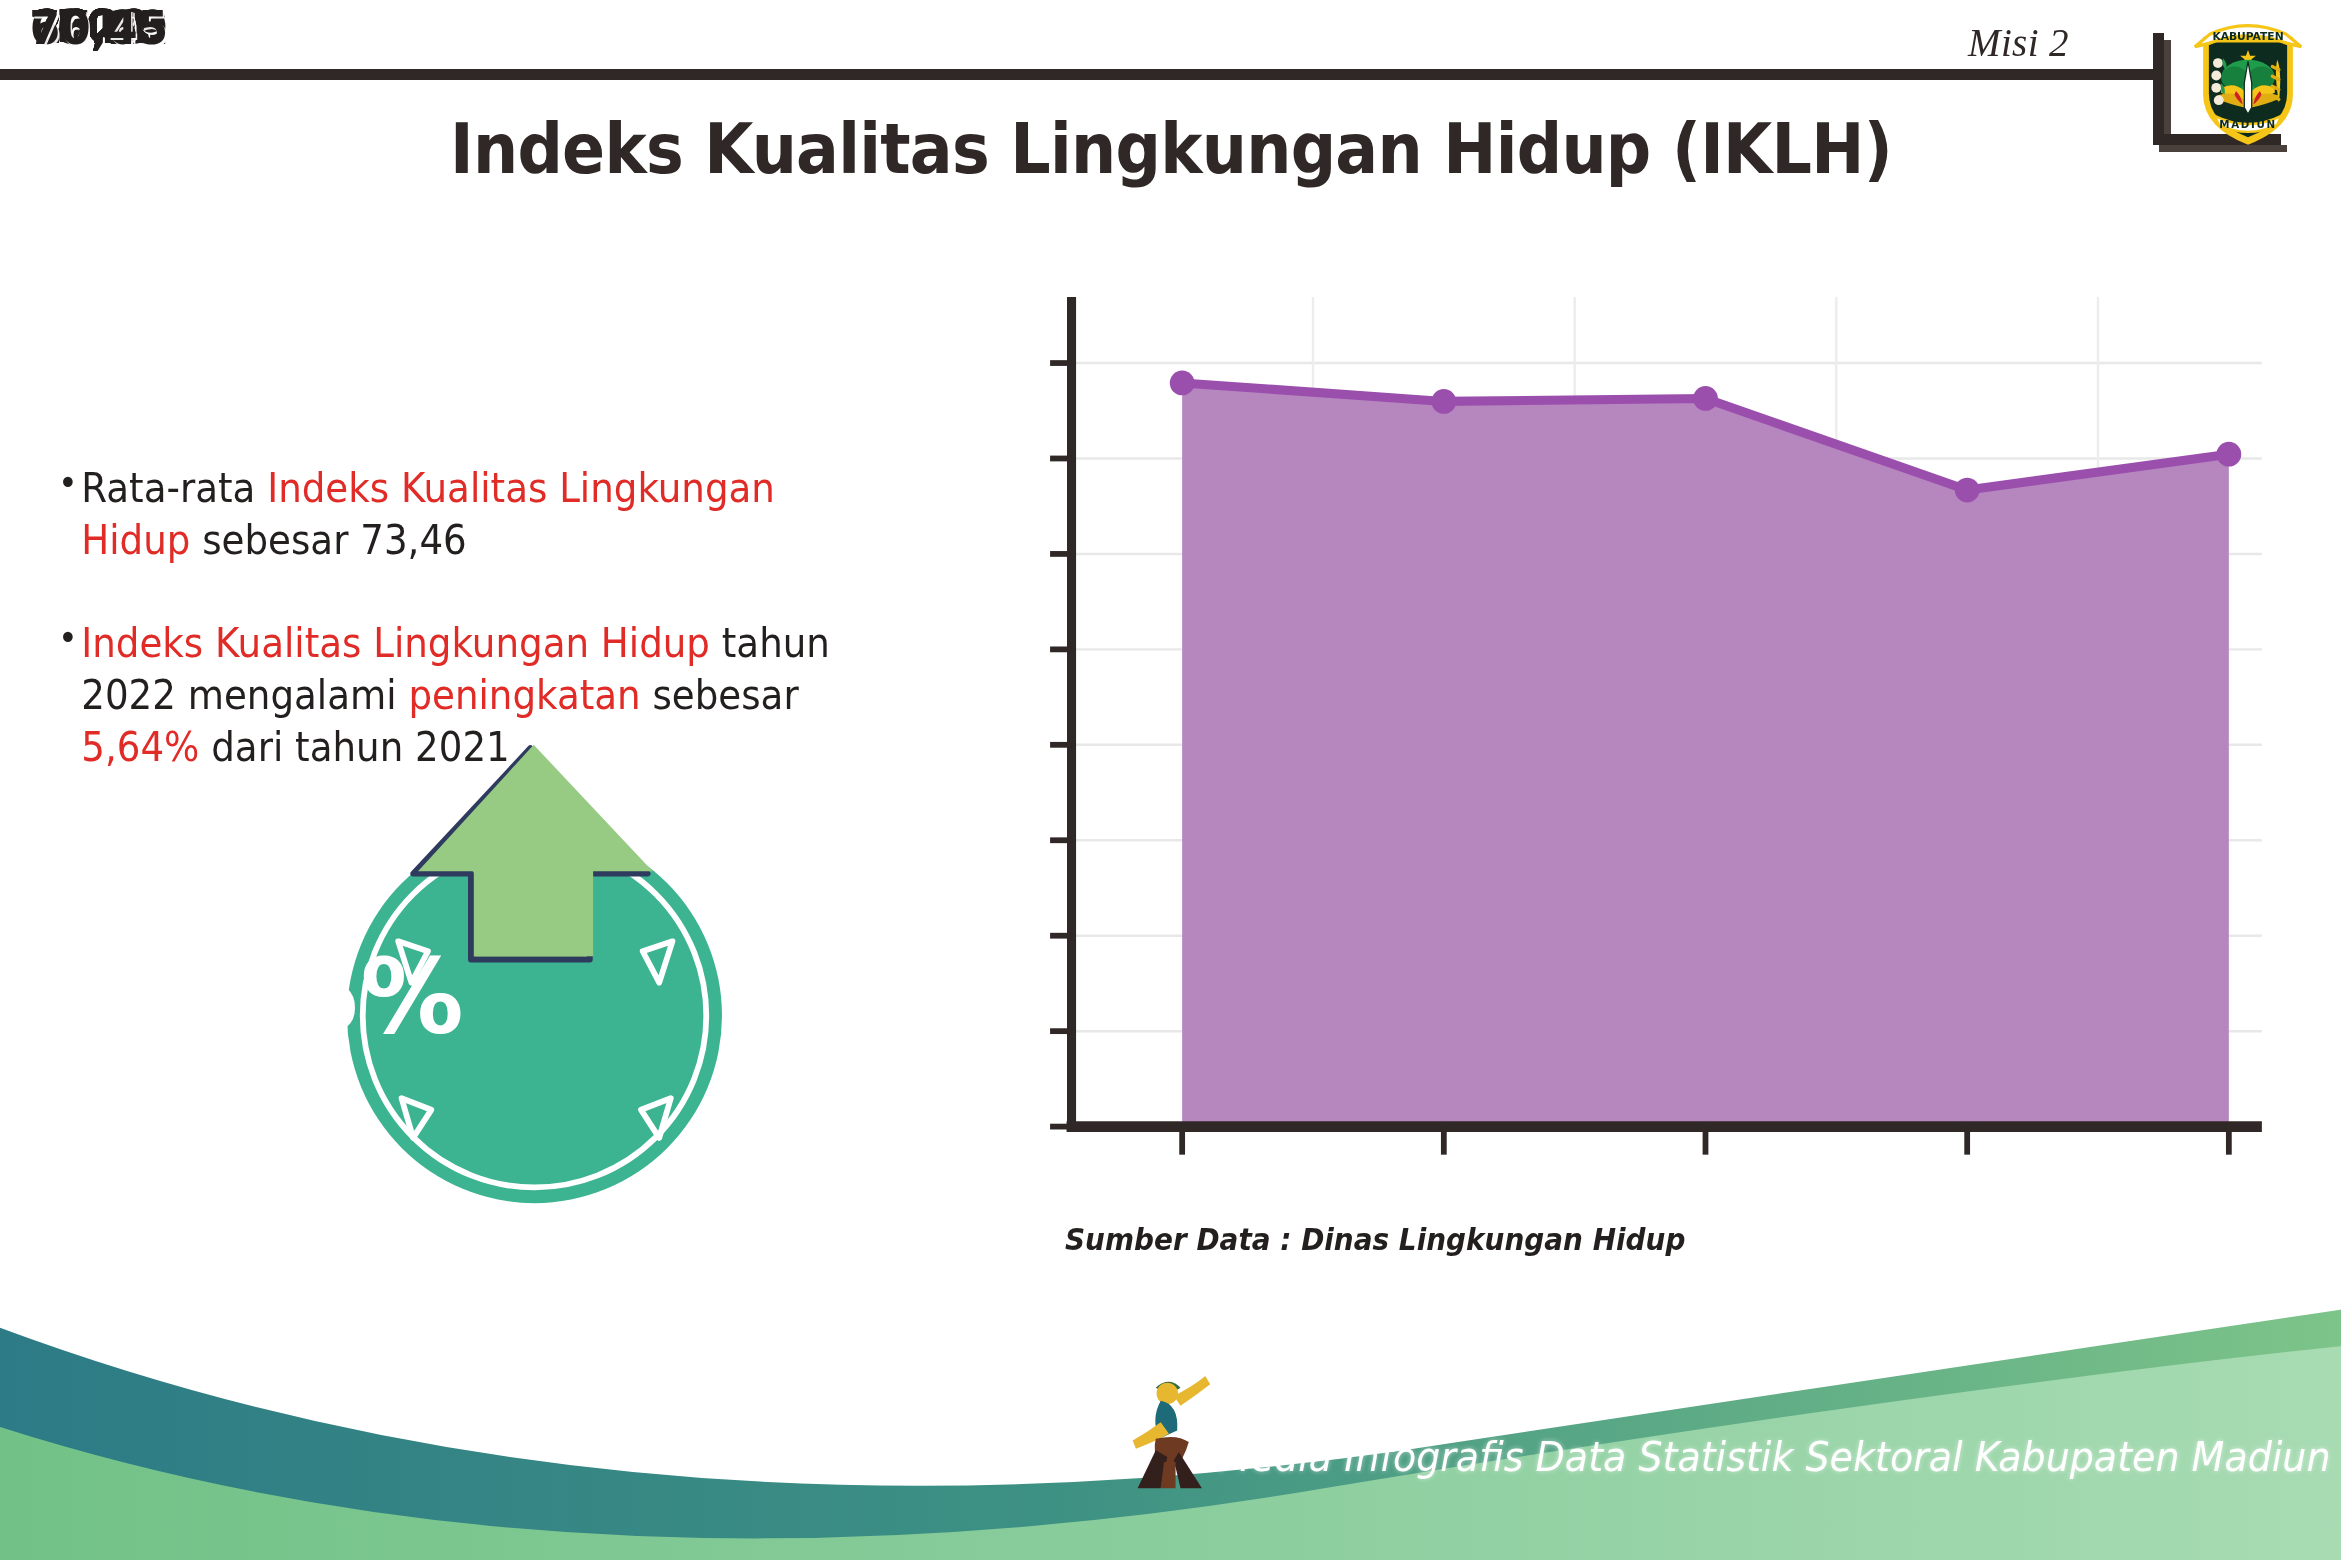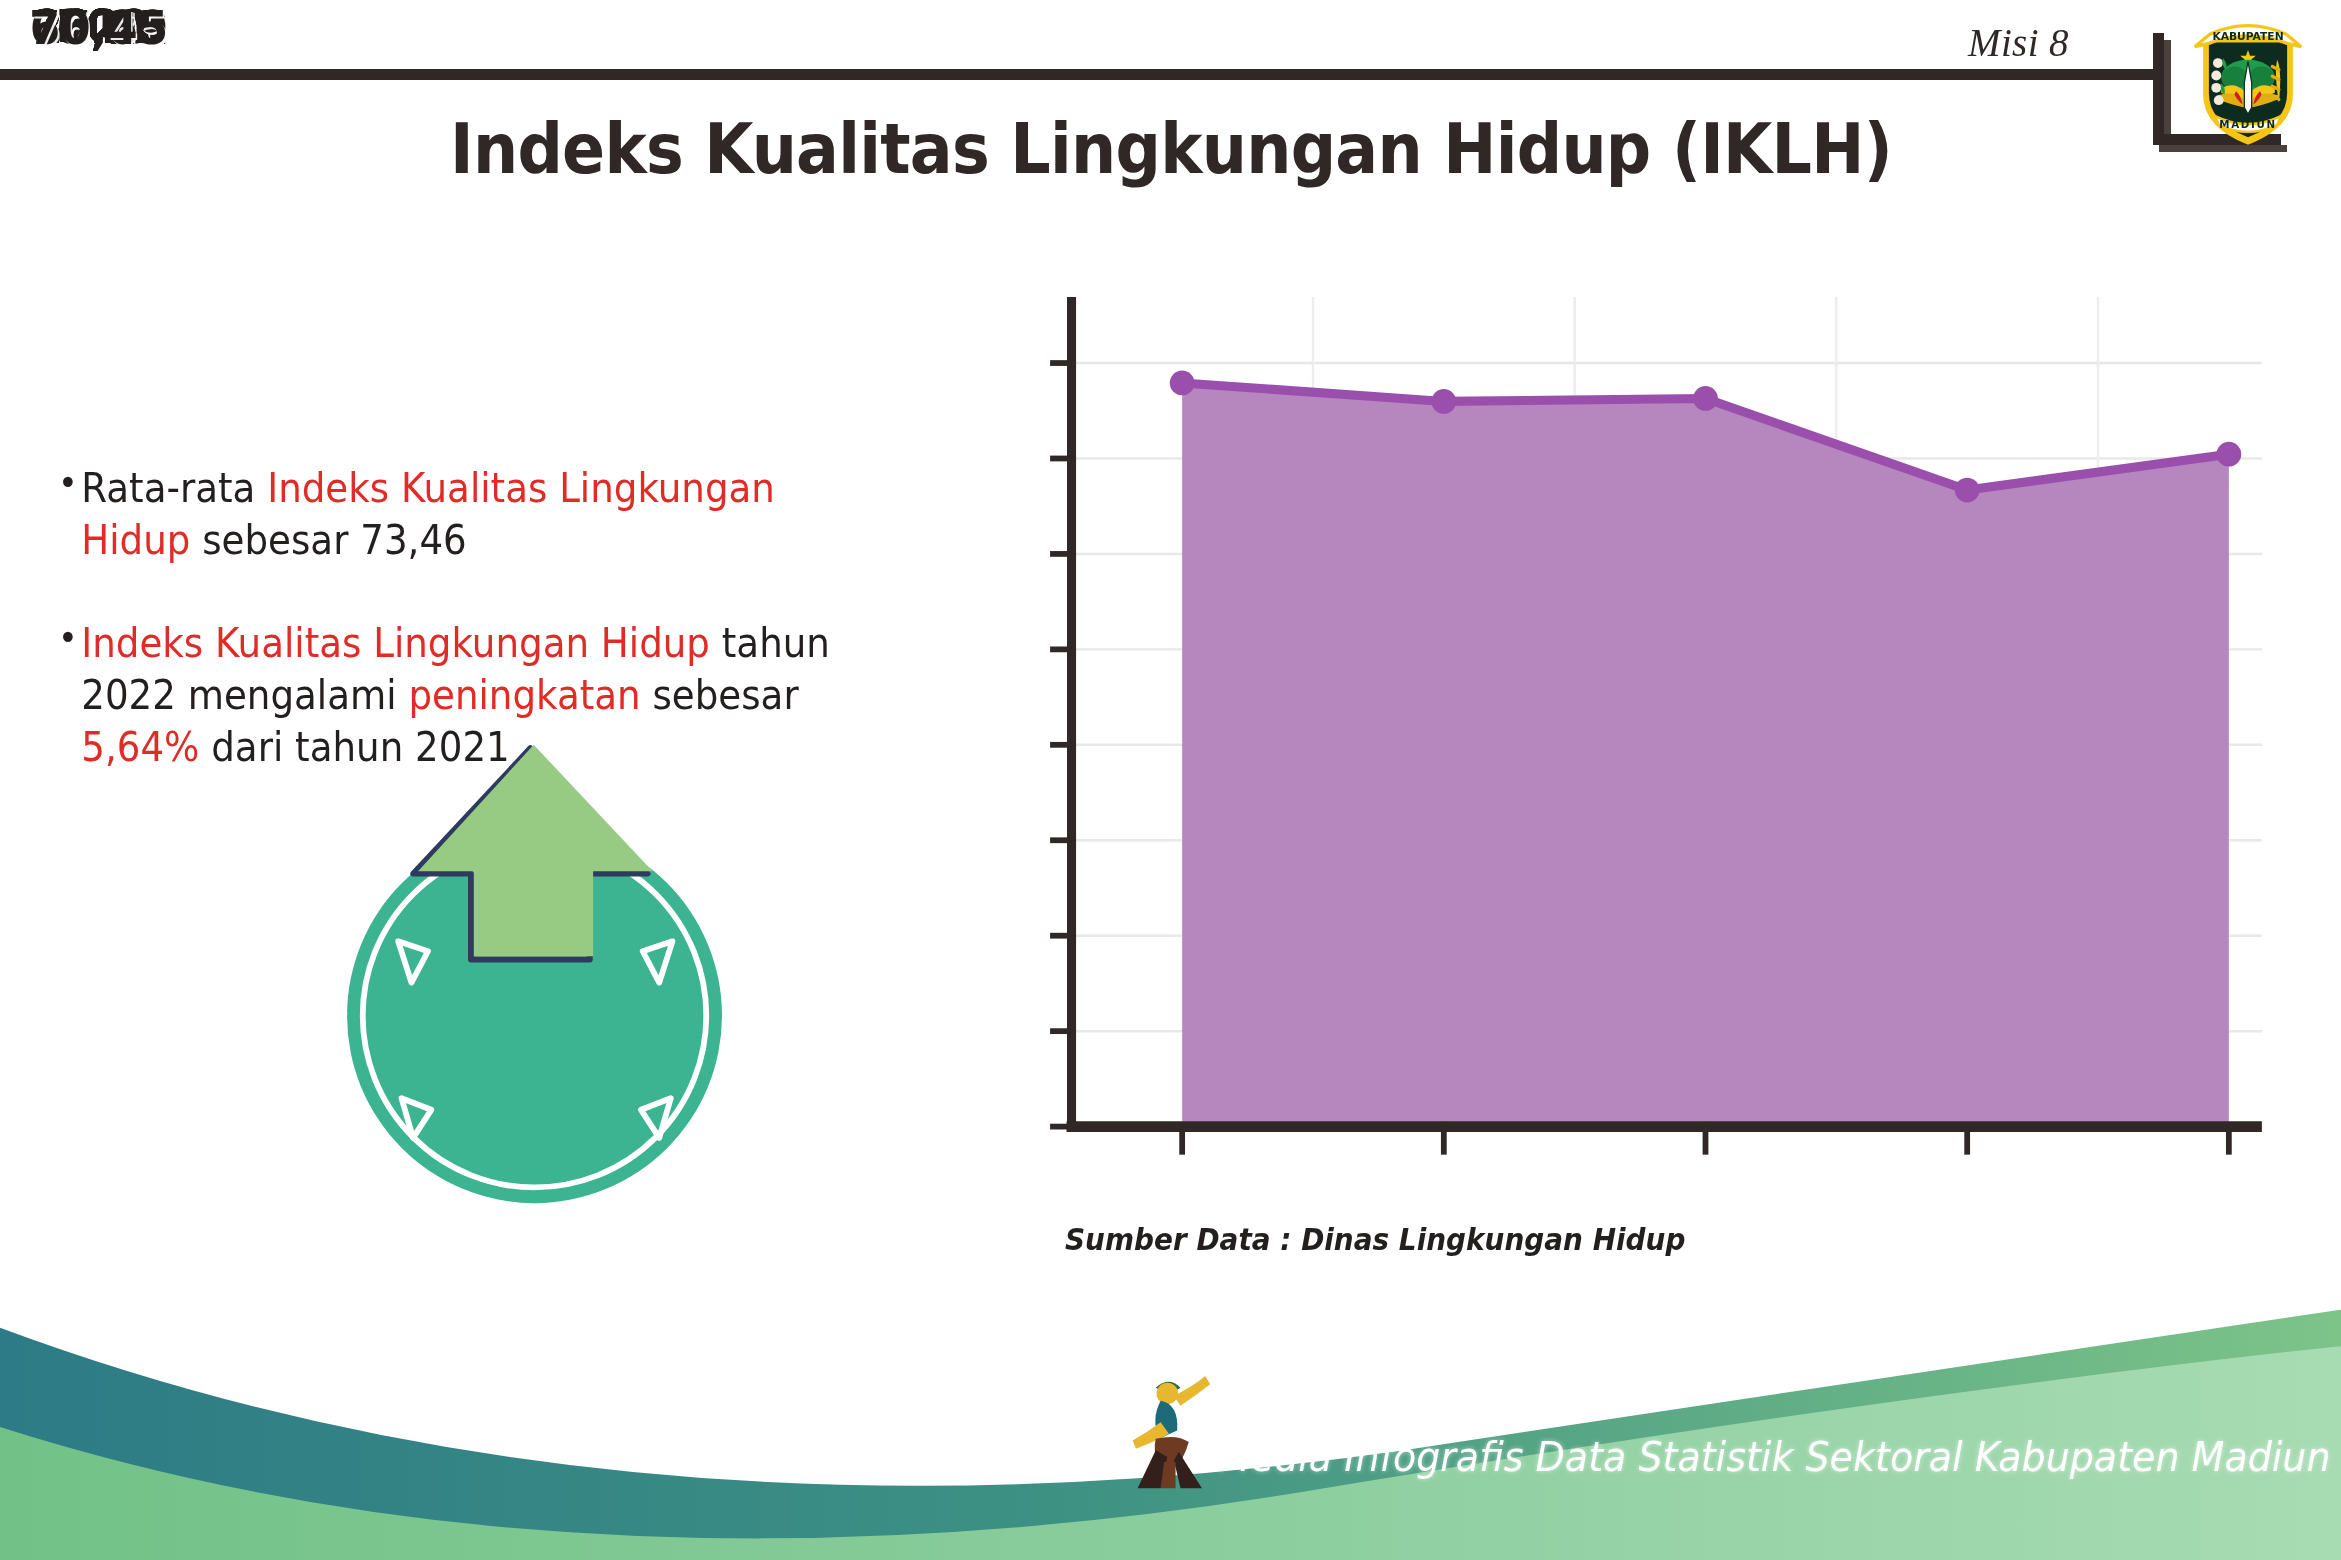--- a/index.html
+++ b/index.html
@@ -76,21 +76,21 @@
     font-size:36px; color:#231f1e;
   }
   .hl { color:#e02b27; }
 
   
   #growth-badge {
     position:absolute; left:314px; top:743px; width:479px; height:471px;
   }
   #badge-pct {
     position:absolute; left:0; top:937px; width:462px;
-    text-align:left;
+    text-align:right;
     font-family:"DejaVu Sans", sans-serif;
     font-weight:bold;
     font-size:103px;
     color:#ffffff;
     letter-spacing:-1.7px;
     pointer-events:none;
   }
 
   
   #chart-area {
@@ -141,21 +141,21 @@
   }
   #footer-figure {
     position:absolute; left:1131px; bottom:66px; width:99px; height:124px;
   }
 </style>
 </head>
 <body>
 
 <div id="header-rule"></div>
 
-<div id="misi-label">Misi 8</div>
+<div id="misi-label">Misi 2</div>
 
 <div id="logo-bracket-v"></div>
 <div id="logo-bracket-v-shadow"></div>
 <div id="logo-bracket-h"></div>
 <div id="logo-bracket-h-shadow"></div>
 
 <svg id="kabupaten-emblem" viewBox="0 0 153 165">
 
   <path d="M22 30 L131 30 L131 100 Q131 140 76.5 161 Q22 140 22 100 Z" fill="#f5c518"></path>
   <path d="M29 37 L124 37 L124 99 Q124 134 76.5 152 Q29 134 29 99 Z" fill="#0d2b1e"></path>

